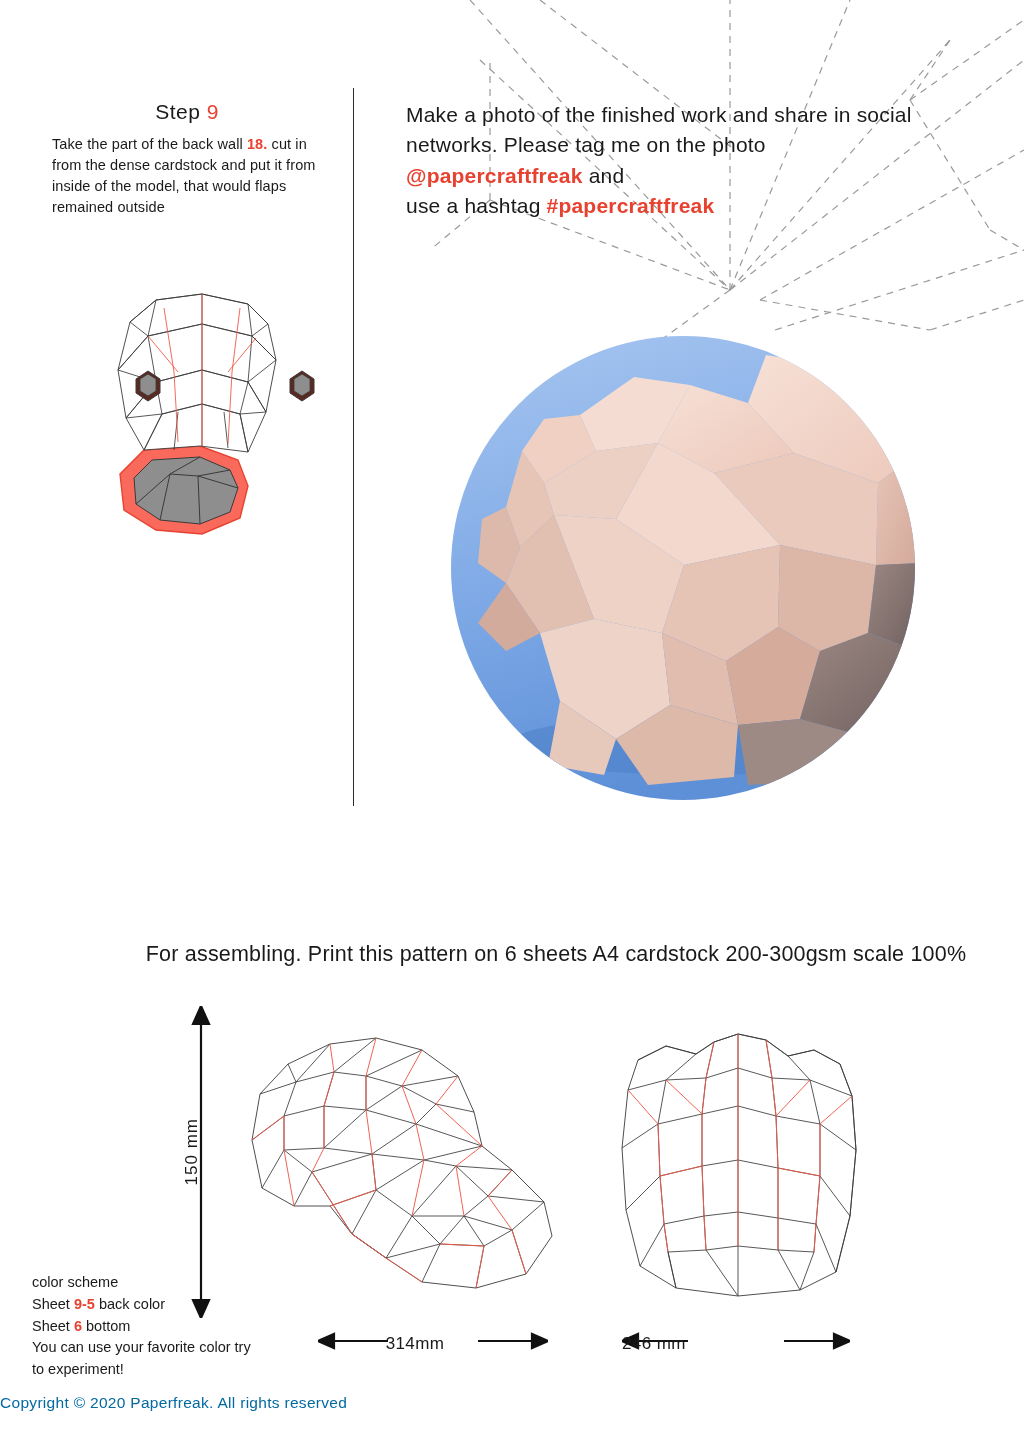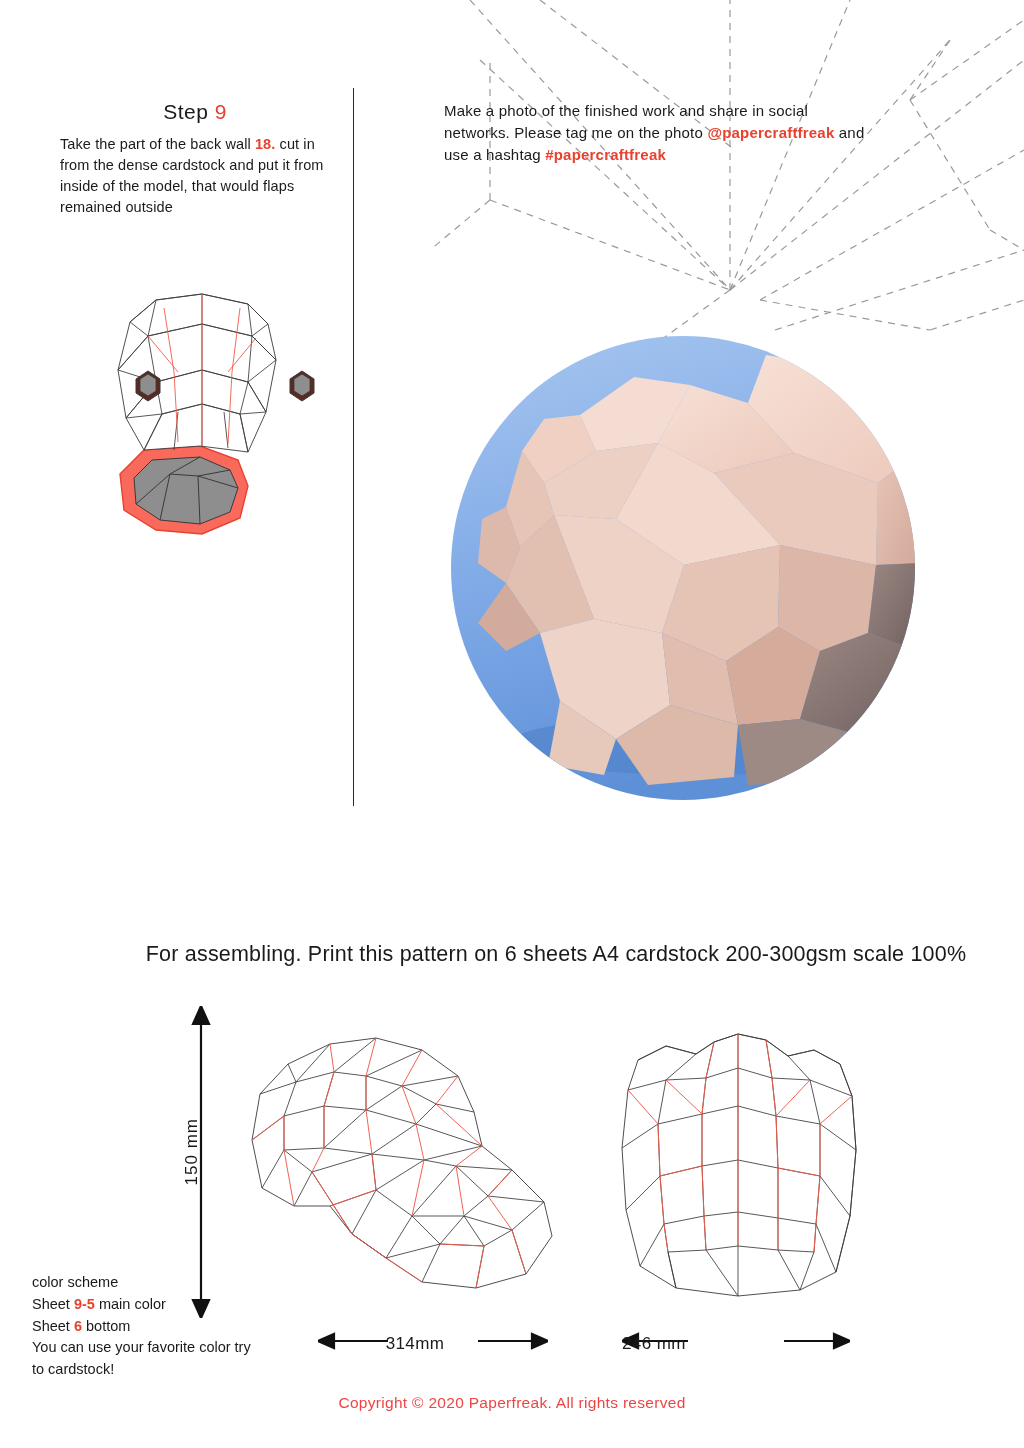--- a/index.html
+++ b/index.html
@@ -18,21 +18,20 @@
 
   
   .abs { position: absolute; }
   .red { color: #e8412f; font-weight: bold; }
 
   
   #step-block {
     left: 52px;
     top: 100px;
     width: 270px;
-    margin-left: 8px;
   }
   #step-title {
     font-size: 21px;
     letter-spacing: 0.5px;
     text-align: center;
     margin: 0 0 10px 0;
     font-weight: 400;
   }
   #step-title .red { font-weight: 400; }
   #step-text {
@@ -49,24 +48,23 @@
     width: 1px;
     height: 718px;
     background: #2a2a2a;
   }
 
   
   #share-block {
     left: 406px;
     top: 100px;
     width: 540px;
-    font-size: 15px;
+    font-size: 21px;
     line-height: 1.45;
     letter-spacing: 0.2px;
-    margin-left: 38px;
   }
 
   
   #dashed-web {
     left: 430px;
     top: 0;
     width: 594px;
     height: 540px;
   }
 
@@ -137,23 +135,23 @@
     width: 260px;
     font-size: 14.5px;
     line-height: 1.5;
   }
 
   
   #copyright {
     left: 0;
     top: 1394px;
     width: 1024px;
-    text-align: center;
+    text-align: left;
     font-size: 15.5px;
-    color: #ef4444;
+    color: #0369a1;
     letter-spacing: 0.3px;
   }
 </style>
 </head>
 <body>
 
 <div class="abs" id="step-block">
   <p id="step-title">
     <span>Step </span><span class="red">9</span>
   </p>
@@ -449,22 +447,22 @@
     <line x1="162" y1="11" x2="218" y2="11"></line>
     <polygon points="0,11 16,4 16,18"></polygon>
     <polygon points="228,11 212,4 212,18"></polygon>
   </g>
 </svg>
 <div class="abs" id="width-label-2">246 mm</div>
 
 <div class="abs" id="color-scheme">
   <div>color  scheme</div>
   <div>
-    <span>Sheet </span><span class="red">9-5</span><span> main color</span>
+    <span>Sheet </span><span class="red">9-5</span><span> back color</span>
   </div>
   <div>
     <span>Sheet </span><span class="red">6</span><span> bottom</span>
   </div>
   <div>You can use your favorite color try</div>
-  <div>to cardstock!</div>
+  <div>to experiment!</div>
 </div>
 
 <div class="abs" id="copyright">Copyright © 2020 Paperfreak. All rights reserved</div>
 
 </body></html>

